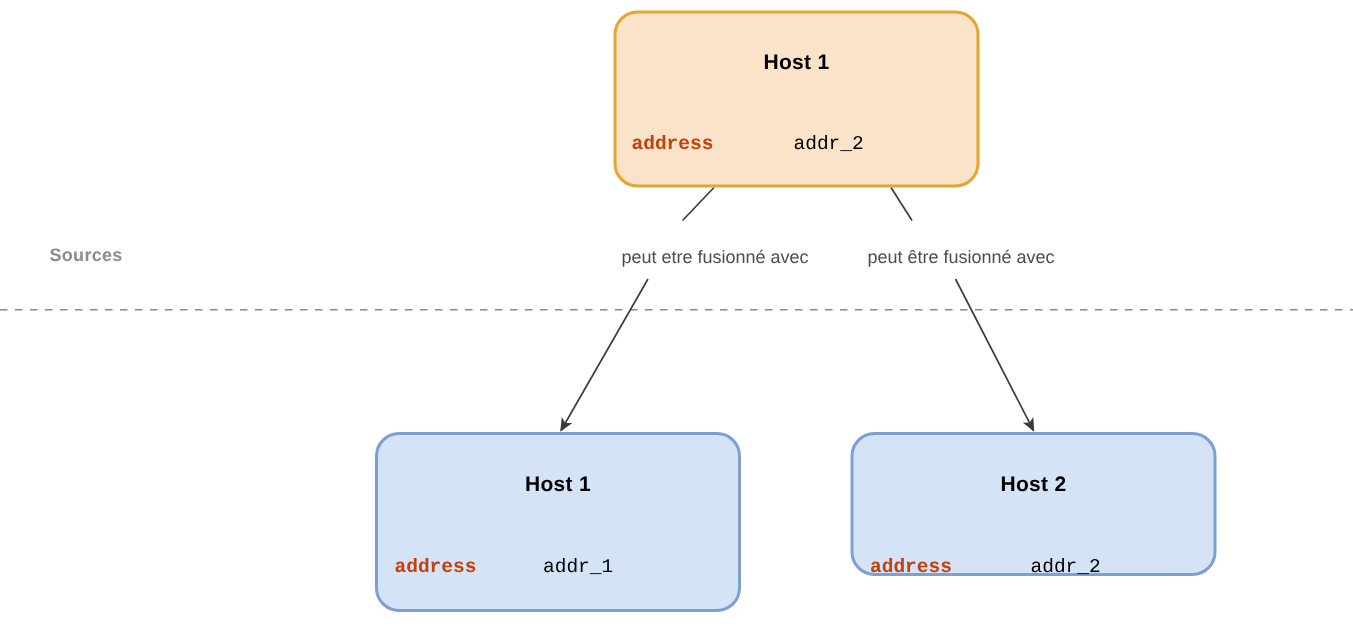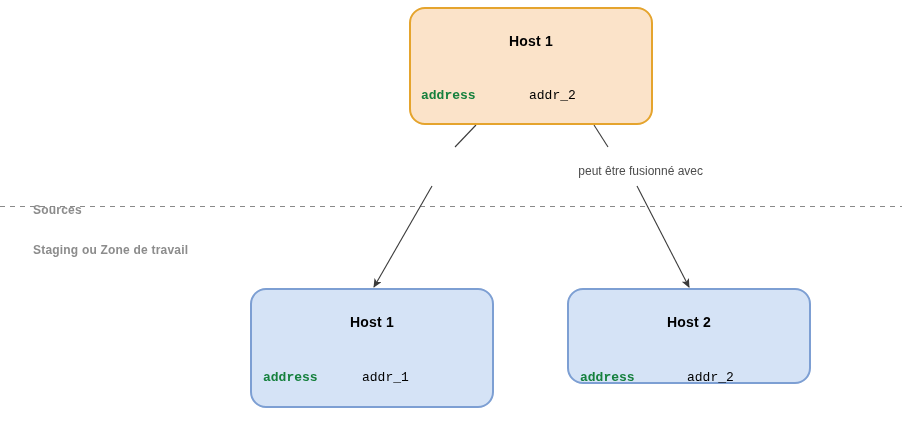--- a/index.html
+++ b/index.html
@@ -39,21 +39,21 @@
   }
   .attr-row{
     position:absolute;
     left:0;right:0;
     font-family:"Liberation Mono", monospace;
     font-size:13px;
   }
   .attr-name{
     position:absolute;
     font-weight:bold;
-    color:#15803d;
+    color:#c2410c;
     font-family:"Liberation Mono", monospace;
     font-size:13px;
     white-space:pre;
   }
   .attr-value{
     position:absolute;
     font-weight:normal;
     color:#000000;
     font-family:"Liberation Mono", monospace;
     font-size:13px;
@@ -95,23 +95,22 @@
 
     <line x1="0" y1="206.5" x2="902" y2="206.5" stroke="#8a8a8a" stroke-width="1" stroke-dasharray="5 5"></line>
 
     <line x1="476" y1="125" x2="455" y2="147" stroke="#3b3b3b" stroke-width="1.1"></line>
     <line x1="432" y1="186" x2="374" y2="287" stroke="#3b3b3b" stroke-width="1.1" marker-end="url(#arrowhead)"></line>
 
     <line x1="594" y1="125" x2="608" y2="147" stroke="#3b3b3b" stroke-width="1.1"></line>
     <line x1="637" y1="186" x2="689" y2="287" stroke="#3b3b3b" stroke-width="1.1" marker-end="url(#arrowhead)"></line>
   </svg>
 
-  <div class="zone-label" style="left:33px;top:163px;margin-top:40px;">Sources</div>
+  <div class="zone-label" style="left:33px;top:163px;">Sources</div>
 
-  <div class="zone-label" style="left:33px;top:243px;">Staging ou Zone de travail</div>
 
   <div class="entity source" style="left:409px;top:7px;width:244px;height:118px;">
     <div class="entity-title" style="top:24px;">Host 1</div>
     <div class="attr-row" style="top:79px;height:16px;">
       <span class="attr-name" style="left:10px;">address</span>
       <span class="attr-value" style="left:118px;">addr_2</span>
     </div>
   </div>
 
   <div class="entity staging" style="left:250px;top:288px;width:244px;height:120px;">
@@ -124,19 +123,20 @@
 
   <div class="entity staging" style="left:567px;top:288px;width:244px;height:96px;">
     <div class="entity-title" style="top:24px;">Host 2</div>
     <div class="attr-row" style="top:80px;height:16px;">
       <span class="attr-name" style="left:11px;">address</span>
       <span class="attr-value" style="left:118px;">addr_2</span>
     </div>
   </div>
 
   <div class="edge-label" style="left:372px;top:147px;width:196px;">
+    <span class="l1">peut etre fusionné avec</span>
   </div>
 
   <div class="edge-label" style="left:534px;top:147px;width:200px;">
     <span class="l1">peut être fusionné avec</span>
   </div>
 
 </div>
 
 </body></html>

